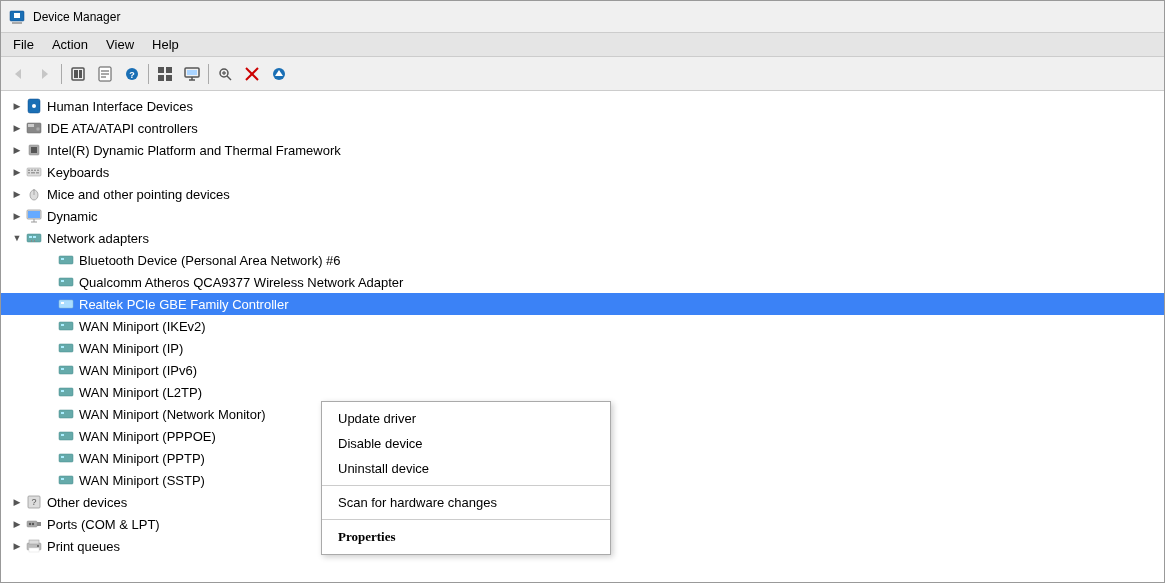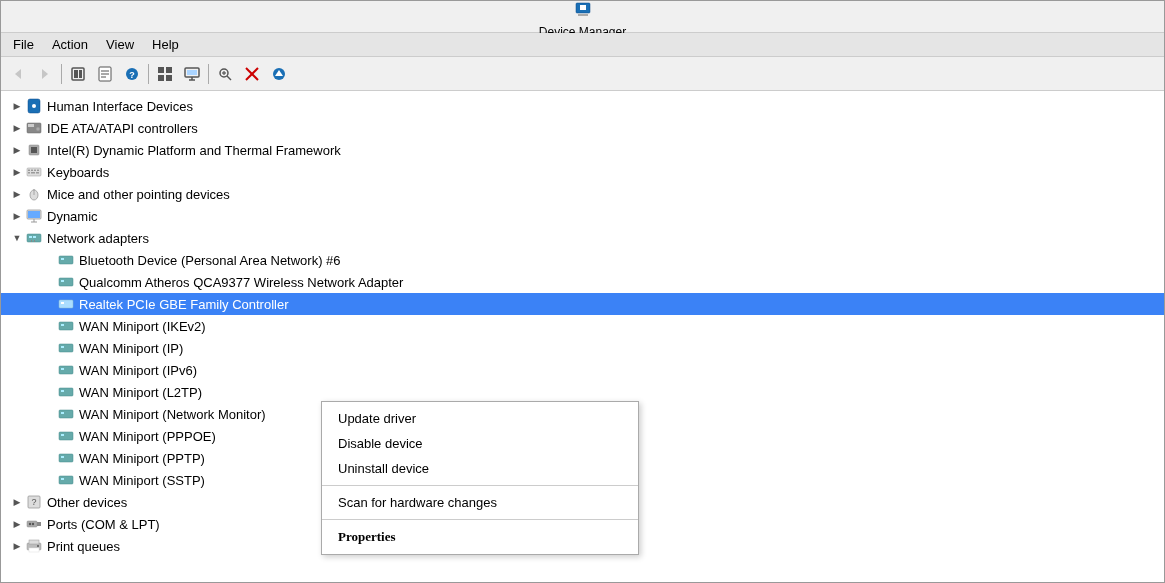--- a/index.html
+++ b/index.html
@@ -20,21 +20,20 @@
       flex-direction: column;
     }
     .title-bar {
       background: #f0f0f0;
       height: 32px;
       display: flex;
       align-items: center;
       padding: 0 8px;
       border-bottom: 1px solid #ccc;
       gap: 8px;
-      flex-direction: column;
     }
     .title-bar-icon {
       width: 16px;
       height: 16px;
       display: flex;
       align-items: center;
       justify-content: center;
     }
     .title-bar-text {
       font-size: 12px;
@@ -139,21 +138,21 @@
       padding-left: 40px;
     }
     
     .context-menu {
       position: absolute;
       top: 310px;
       left: 320px;
       background: #fff;
       border: 1px solid #aaa;
       box-shadow: 2px 2px 6px rgba(0,0,0,0.2);
-      width: 318px;
+      width: 290px;
       z-index: 100;
       padding: 4px 0;
     }
     .ctx-item {
       padding: 5px 16px;
       cursor: pointer;
       font-size: 13px;
     }
     .ctx-item.bold {
       font-weight: bold;

